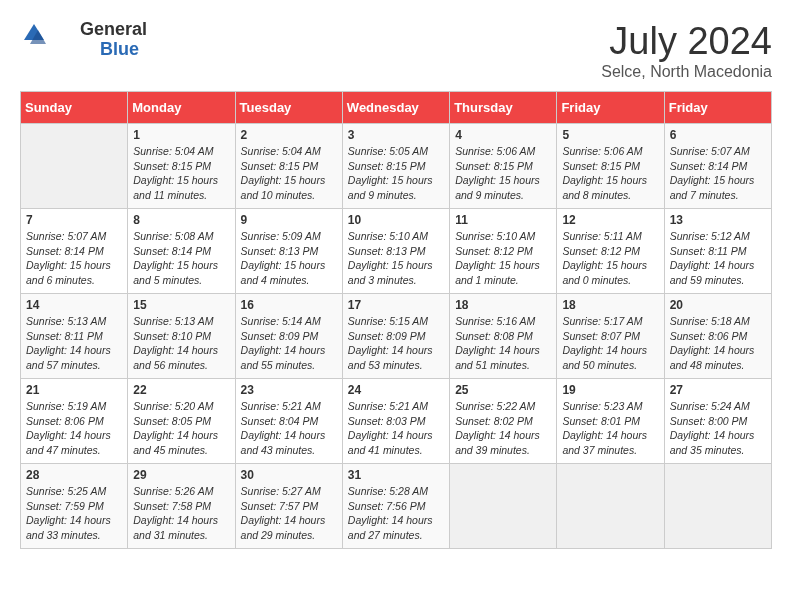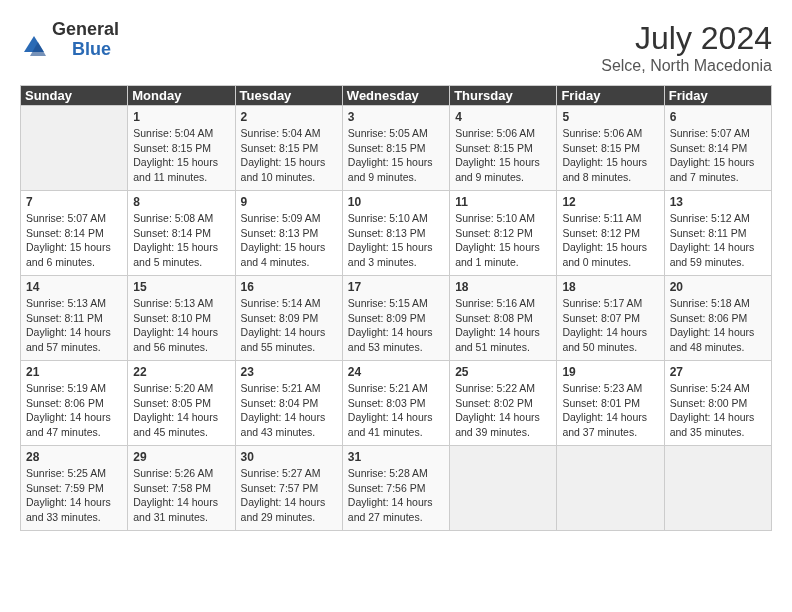--- a/index.html
+++ b/index.html
@@ -11,21 +11,22 @@
       padding: 20px;
     }
     .header {
       display: flex;
       justify-content: space-between;
       align-items: flex-start;
       margin-bottom: 10px;
     }
     .logo {
       display: flex;
-      align-items: flex-end;
+      align-items: flex-start;
+      gap: 28px;
     }
     .logo-text {
       display: flex;
       flex-direction: column;
       line-height: 1.1;
     }
     .logo-general {
       font-size: 18px;
       font-weight: bold;
       color: #333;
@@ -38,37 +39,37 @@
     }
     .logo-icon {
       width: 28px;
       height: 28px;
       margin-right: 4px;
     }
     .title-area {
       text-align: right;
     }
     .month-year {
-      font-size: 32px;
+      font-size: 38px;
       color: #333;
       font-weight: normal;
     }
     .location {
       font-size: 16px;
       color: #555;
     }
     table {
       width: 100%;
       border-collapse: collapse;
       table-layout: fixed;
     }
     thead tr th {
-      background-color: #404040;
+      background-color: #ef4444;
       color: #fff;
-      padding: 2px 4px;
+      padding: 8px 4px;
       font-size: 13px;
       text-align: left;
       border: 1px solid #ccc;
     }
     tbody tr td {
       border: 1px solid #ccc;
       vertical-align: top;
       padding: 4px 5px;
       font-size: 11px;
       color: #333;
@@ -77,20 +78,21 @@
     .day-num {
       font-weight: bold;
       font-size: 12px;
       display: block;
       margin-bottom: 2px;
     }
     .day-info {
       font-size: 10.5px;
       line-height: 1.4;
       color: #333;
+      font-style: italic;
     }
     tbody tr:nth-child(odd) td {
       background-color: #f9f9f9;
     }
     tbody tr:nth-child(even) td {
       background-color: #fff;
     }
     .empty-cell {
       background-color: #f0f0f0 !important;
     }

